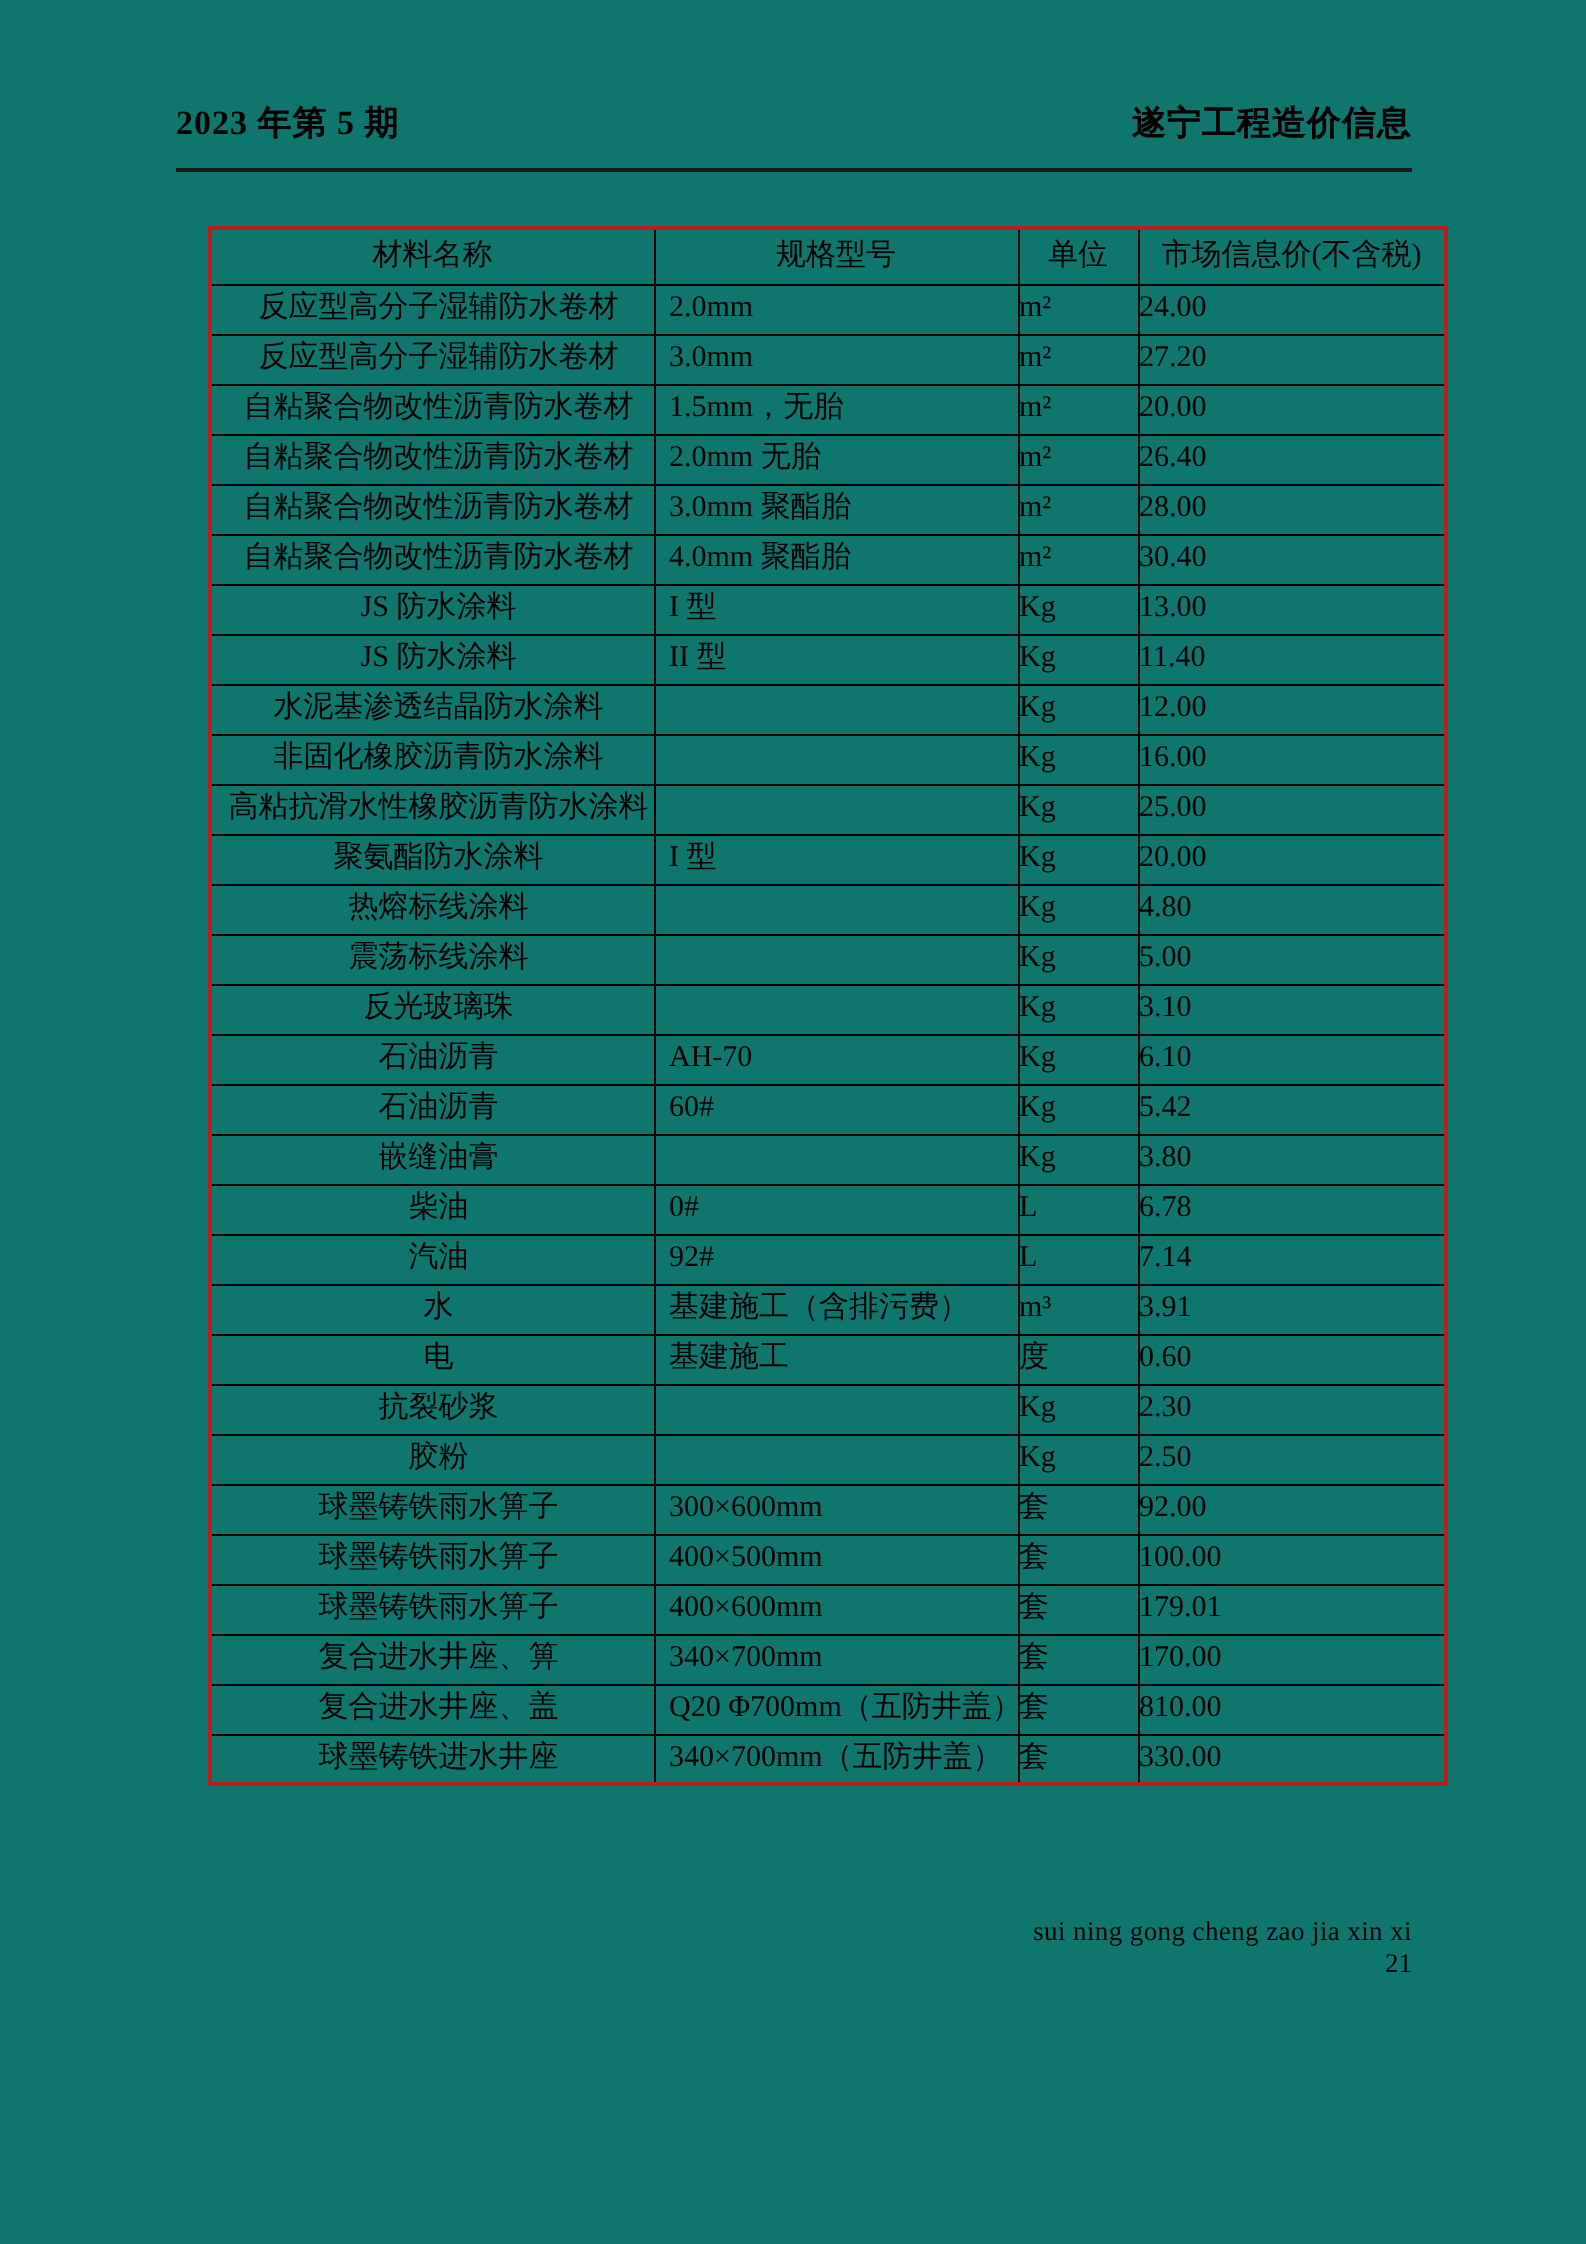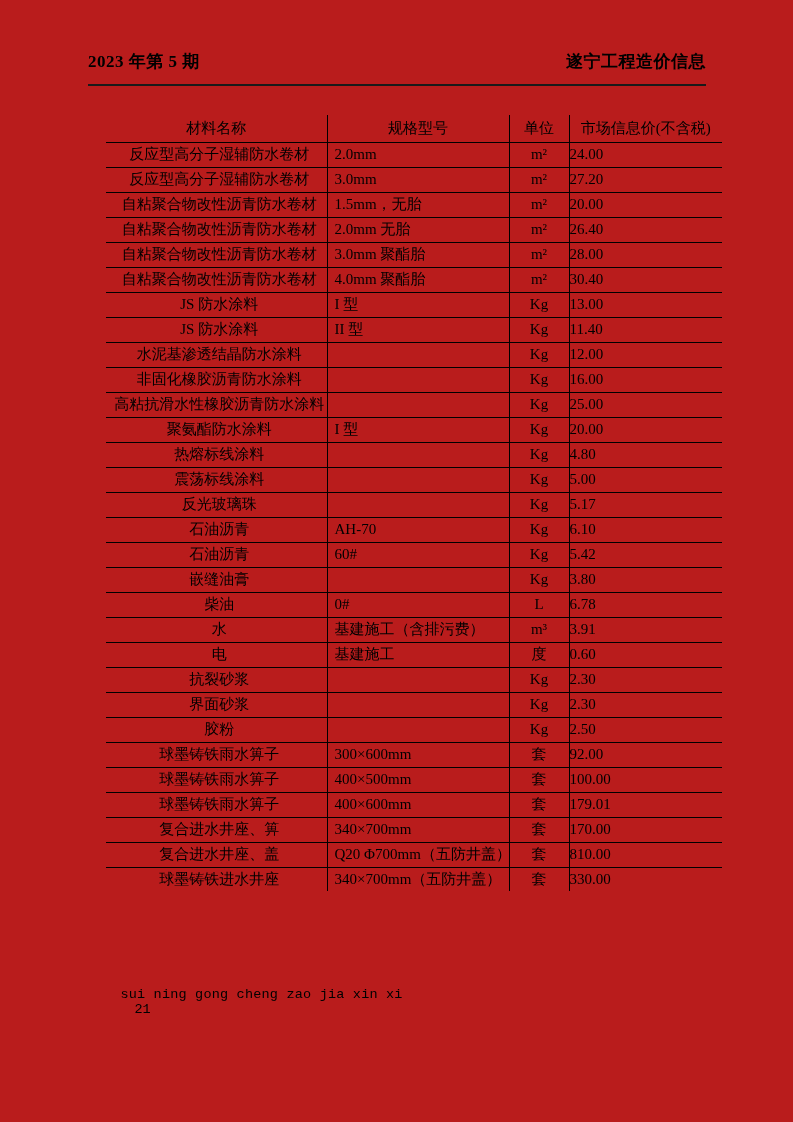--- a/index.html
+++ b/index.html
@@ -2,21 +2,21 @@
 <html><head>
 <meta charset="utf-8">
 <style>
   * { margin: 0; padding: 0; box-sizing: border-box; }
   html, body { background: #e8e8e8; }
   .sheet {
     position: relative;
     width: 793px;
     height: 1122px;
     margin: 0 auto;
-    background: #b91c1c;
+    background: #0f766e;
     color: #000000;
     font-family: "Liberation Serif", "DejaVu Serif", serif;
   }
   .page-header {
     position: absolute;
     left: 88px;
     top: 50px;
     width: 618px;
     display: flex;
     justify-content: space-between;
@@ -53,31 +53,30 @@
     line-height: 1;
   }
   table.materials th { height: 28px; text-align: center; }
   table.materials td { height: 25px; }
   col.col-material { width: 222px; }
   col.col-spec     { width: 182px; }
   col.col-unit     { width: 60px; }
   col.col-price    { width: 154px; }
   td.c0 { text-align: center; padding-left: 6px; }
   td.c1 { text-align: left; padding-left: 7px; }
-  td.c2 { text-align: center; font-size: 14px; }
+  td.c2 { font-size: 14px; }
   td.c3 { }
   .page-footer {
     position: absolute;
     left: 88px;
-    top: 972px;
+    top: 942px;
     width: 618px;
-    text-align: left;
+    text-align: right;
     font-size: 13.5px;
     white-space: pre;
-    font-family: Liberation Mono, monospace;
   }
   .page-footer .pinyin { letter-spacing: 0.2px; }
   .page-footer .pagenum { margin-left: 14px; }
 </style>
 </head>
 <body>
 
 <div class="sheet">
 
   <div class="page-header">
@@ -182,21 +181,21 @@
         <tr>
           <td class="c0">震荡标线涂料</td>
           <td class="c1"></td>
           <td class="c2">Kg</td>
           <td class="c3">5.00</td>
         </tr>
         <tr>
           <td class="c0">反光玻璃珠</td>
           <td class="c1"></td>
           <td class="c2">Kg</td>
-          <td class="c3">5.17</td>
+          <td class="c3">3.10</td>
         </tr>
         <tr>
           <td class="c0">石油沥青</td>
           <td class="c1">AH-70</td>
           <td class="c2">Kg</td>
           <td class="c3">6.10</td>
         </tr>
         <tr>
           <td class="c0">石油沥青</td>
           <td class="c1">60#</td>
@@ -209,44 +208,44 @@
           <td class="c2">Kg</td>
           <td class="c3">3.80</td>
         </tr>
         <tr>
           <td class="c0">柴油</td>
           <td class="c1">0#</td>
           <td class="c2">L</td>
           <td class="c3">6.78</td>
         </tr>
         <tr>
+          <td class="c0">汽油</td>
+          <td class="c1">92#</td>
+          <td class="c2">L</td>
+          <td class="c3">7.14</td>
+        </tr>
+        <tr>
           <td class="c0">水</td>
           <td class="c1">基建施工（含排污费）</td>
           <td class="c2">m³</td>
           <td class="c3">3.91</td>
         </tr>
         <tr>
           <td class="c0">电</td>
           <td class="c1">基建施工</td>
           <td class="c2">度</td>
           <td class="c3">0.60</td>
         </tr>
         <tr>
           <td class="c0">抗裂砂浆</td>
           <td class="c1"></td>
           <td class="c2">Kg</td>
           <td class="c3">2.30</td>
         </tr>
         <tr>
-          <td class="c0">界面砂浆</td>
-          <td class="c1"></td>
-          <td class="c2">Kg</td>
-          <td class="c3">2.30</td>
-        </tr>
-        <tr>
           <td class="c0">胶粉</td>
           <td class="c1"></td>
           <td class="c2">Kg</td>
           <td class="c3">2.50</td>
         </tr>
         <tr>
           <td class="c0">球墨铸铁雨水箅子</td>
           <td class="c1">300×600mm</td>
           <td class="c2">套</td>
           <td class="c3">92.00</td>

